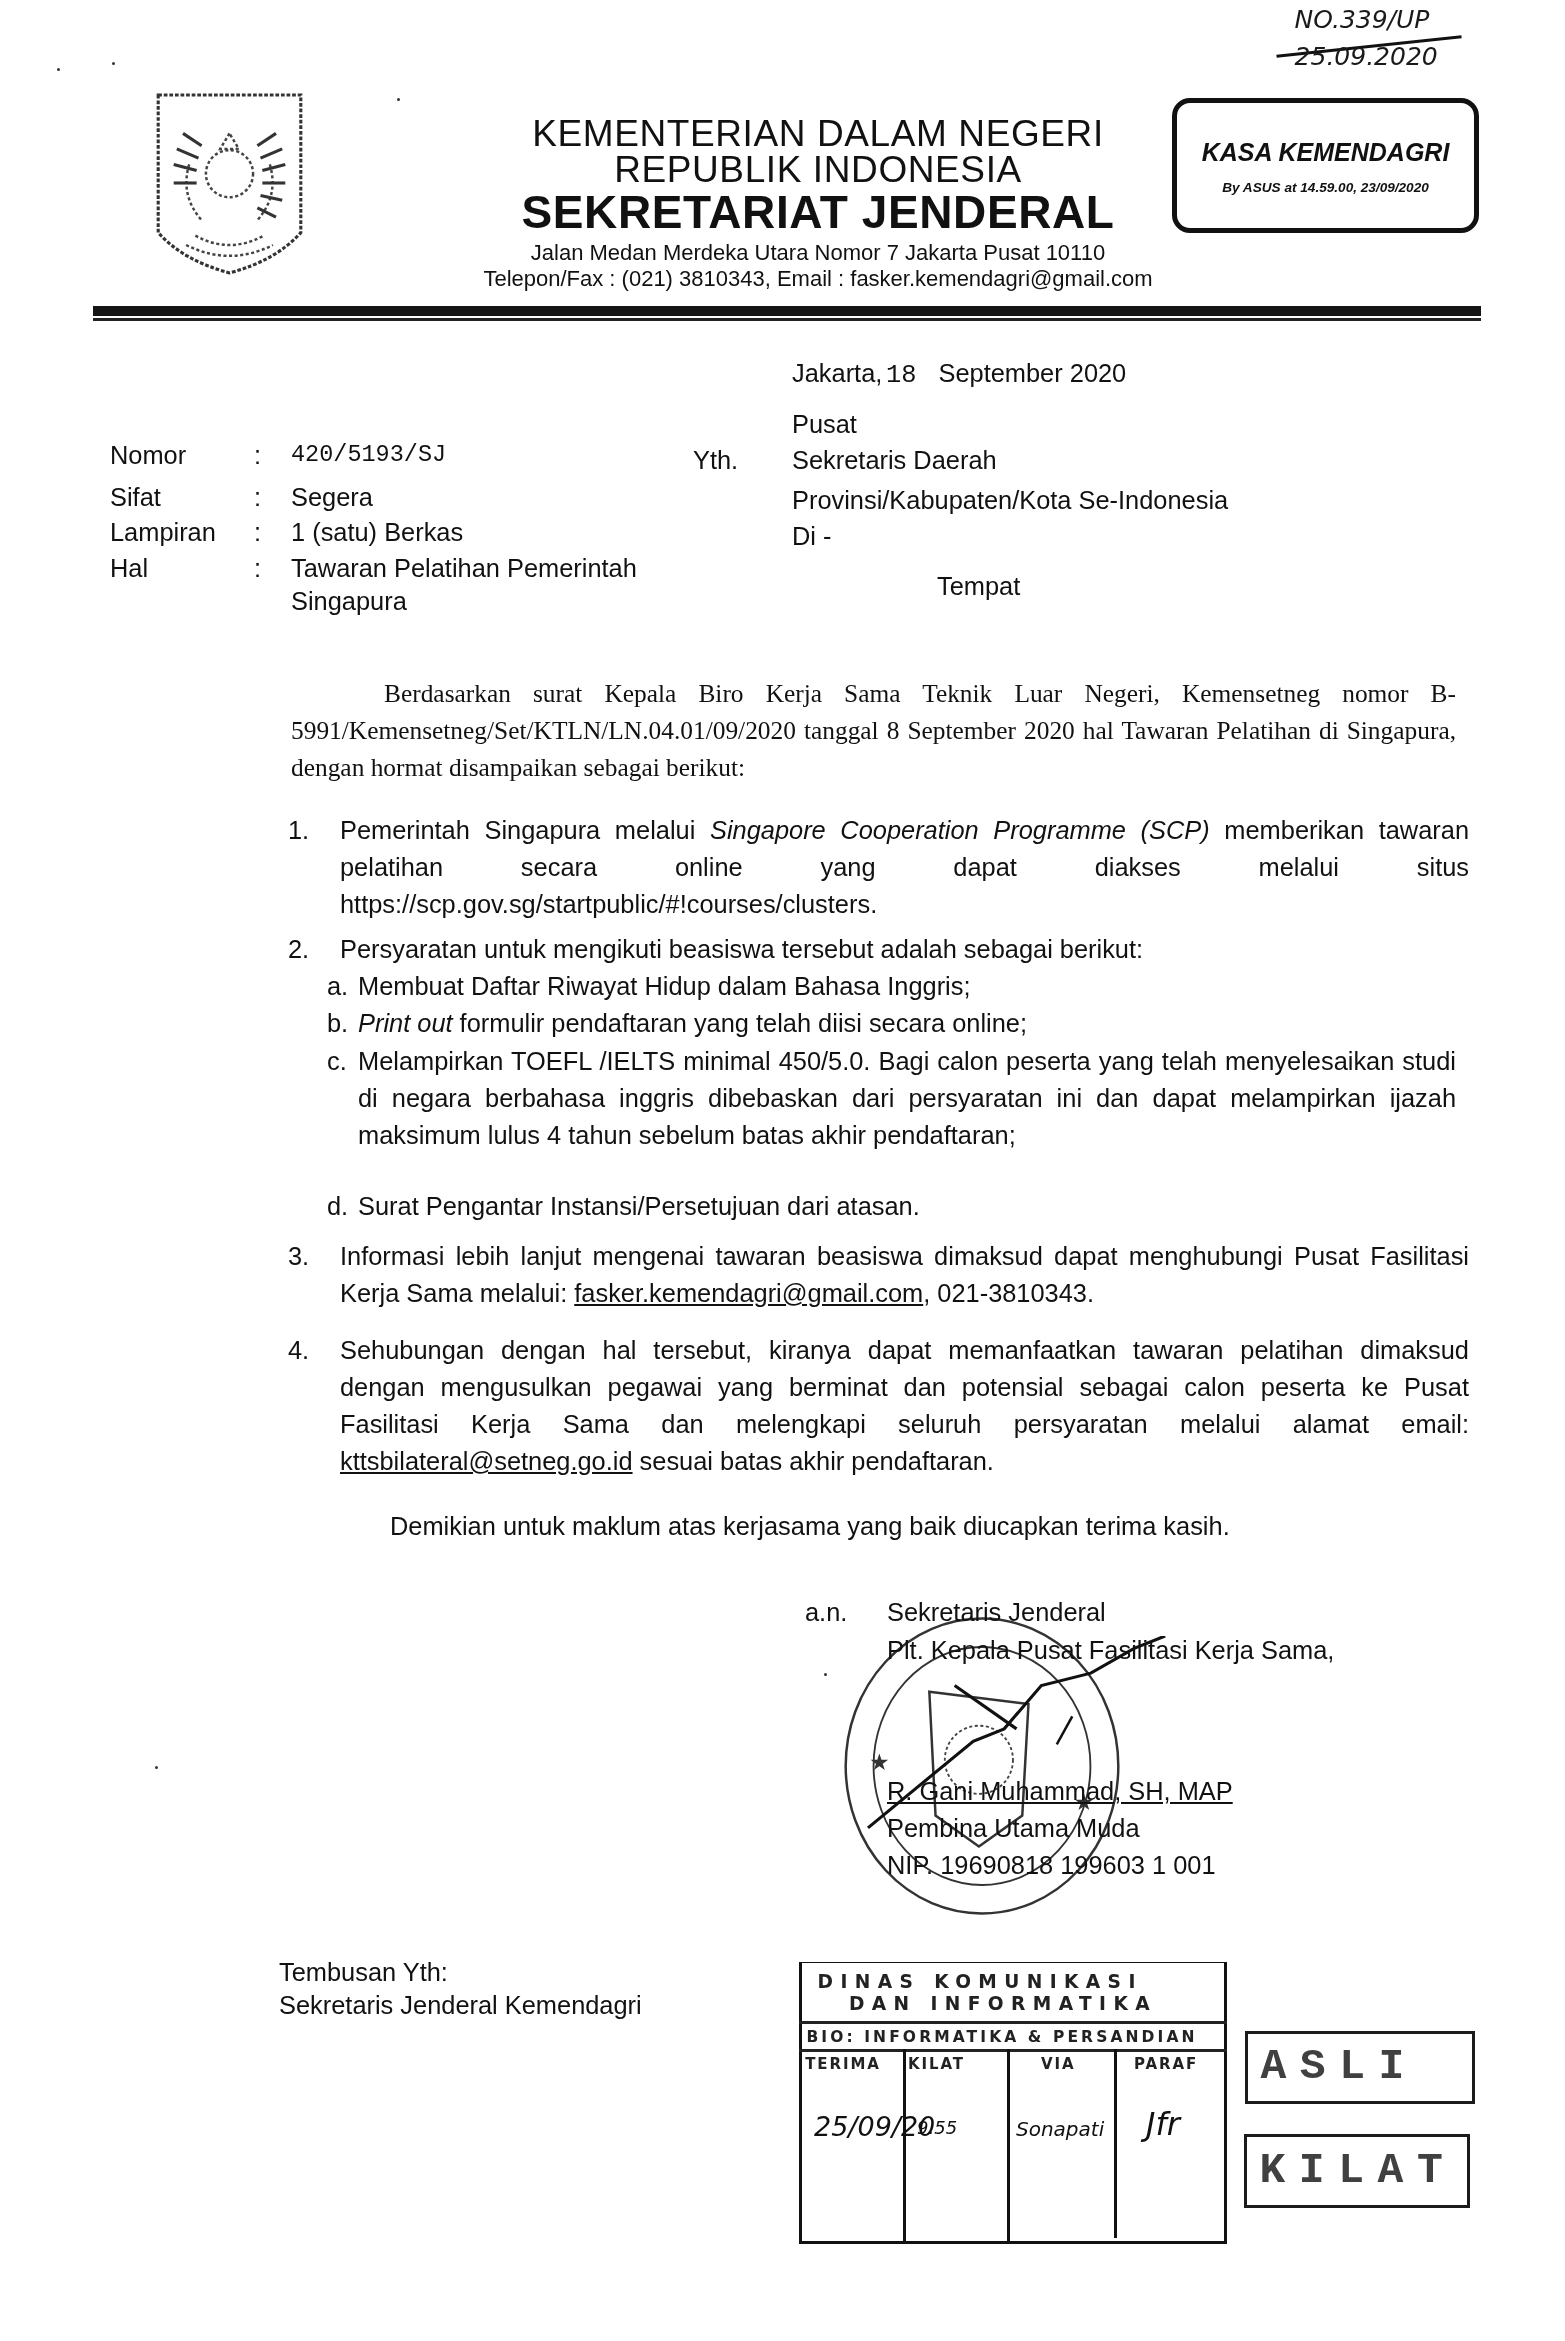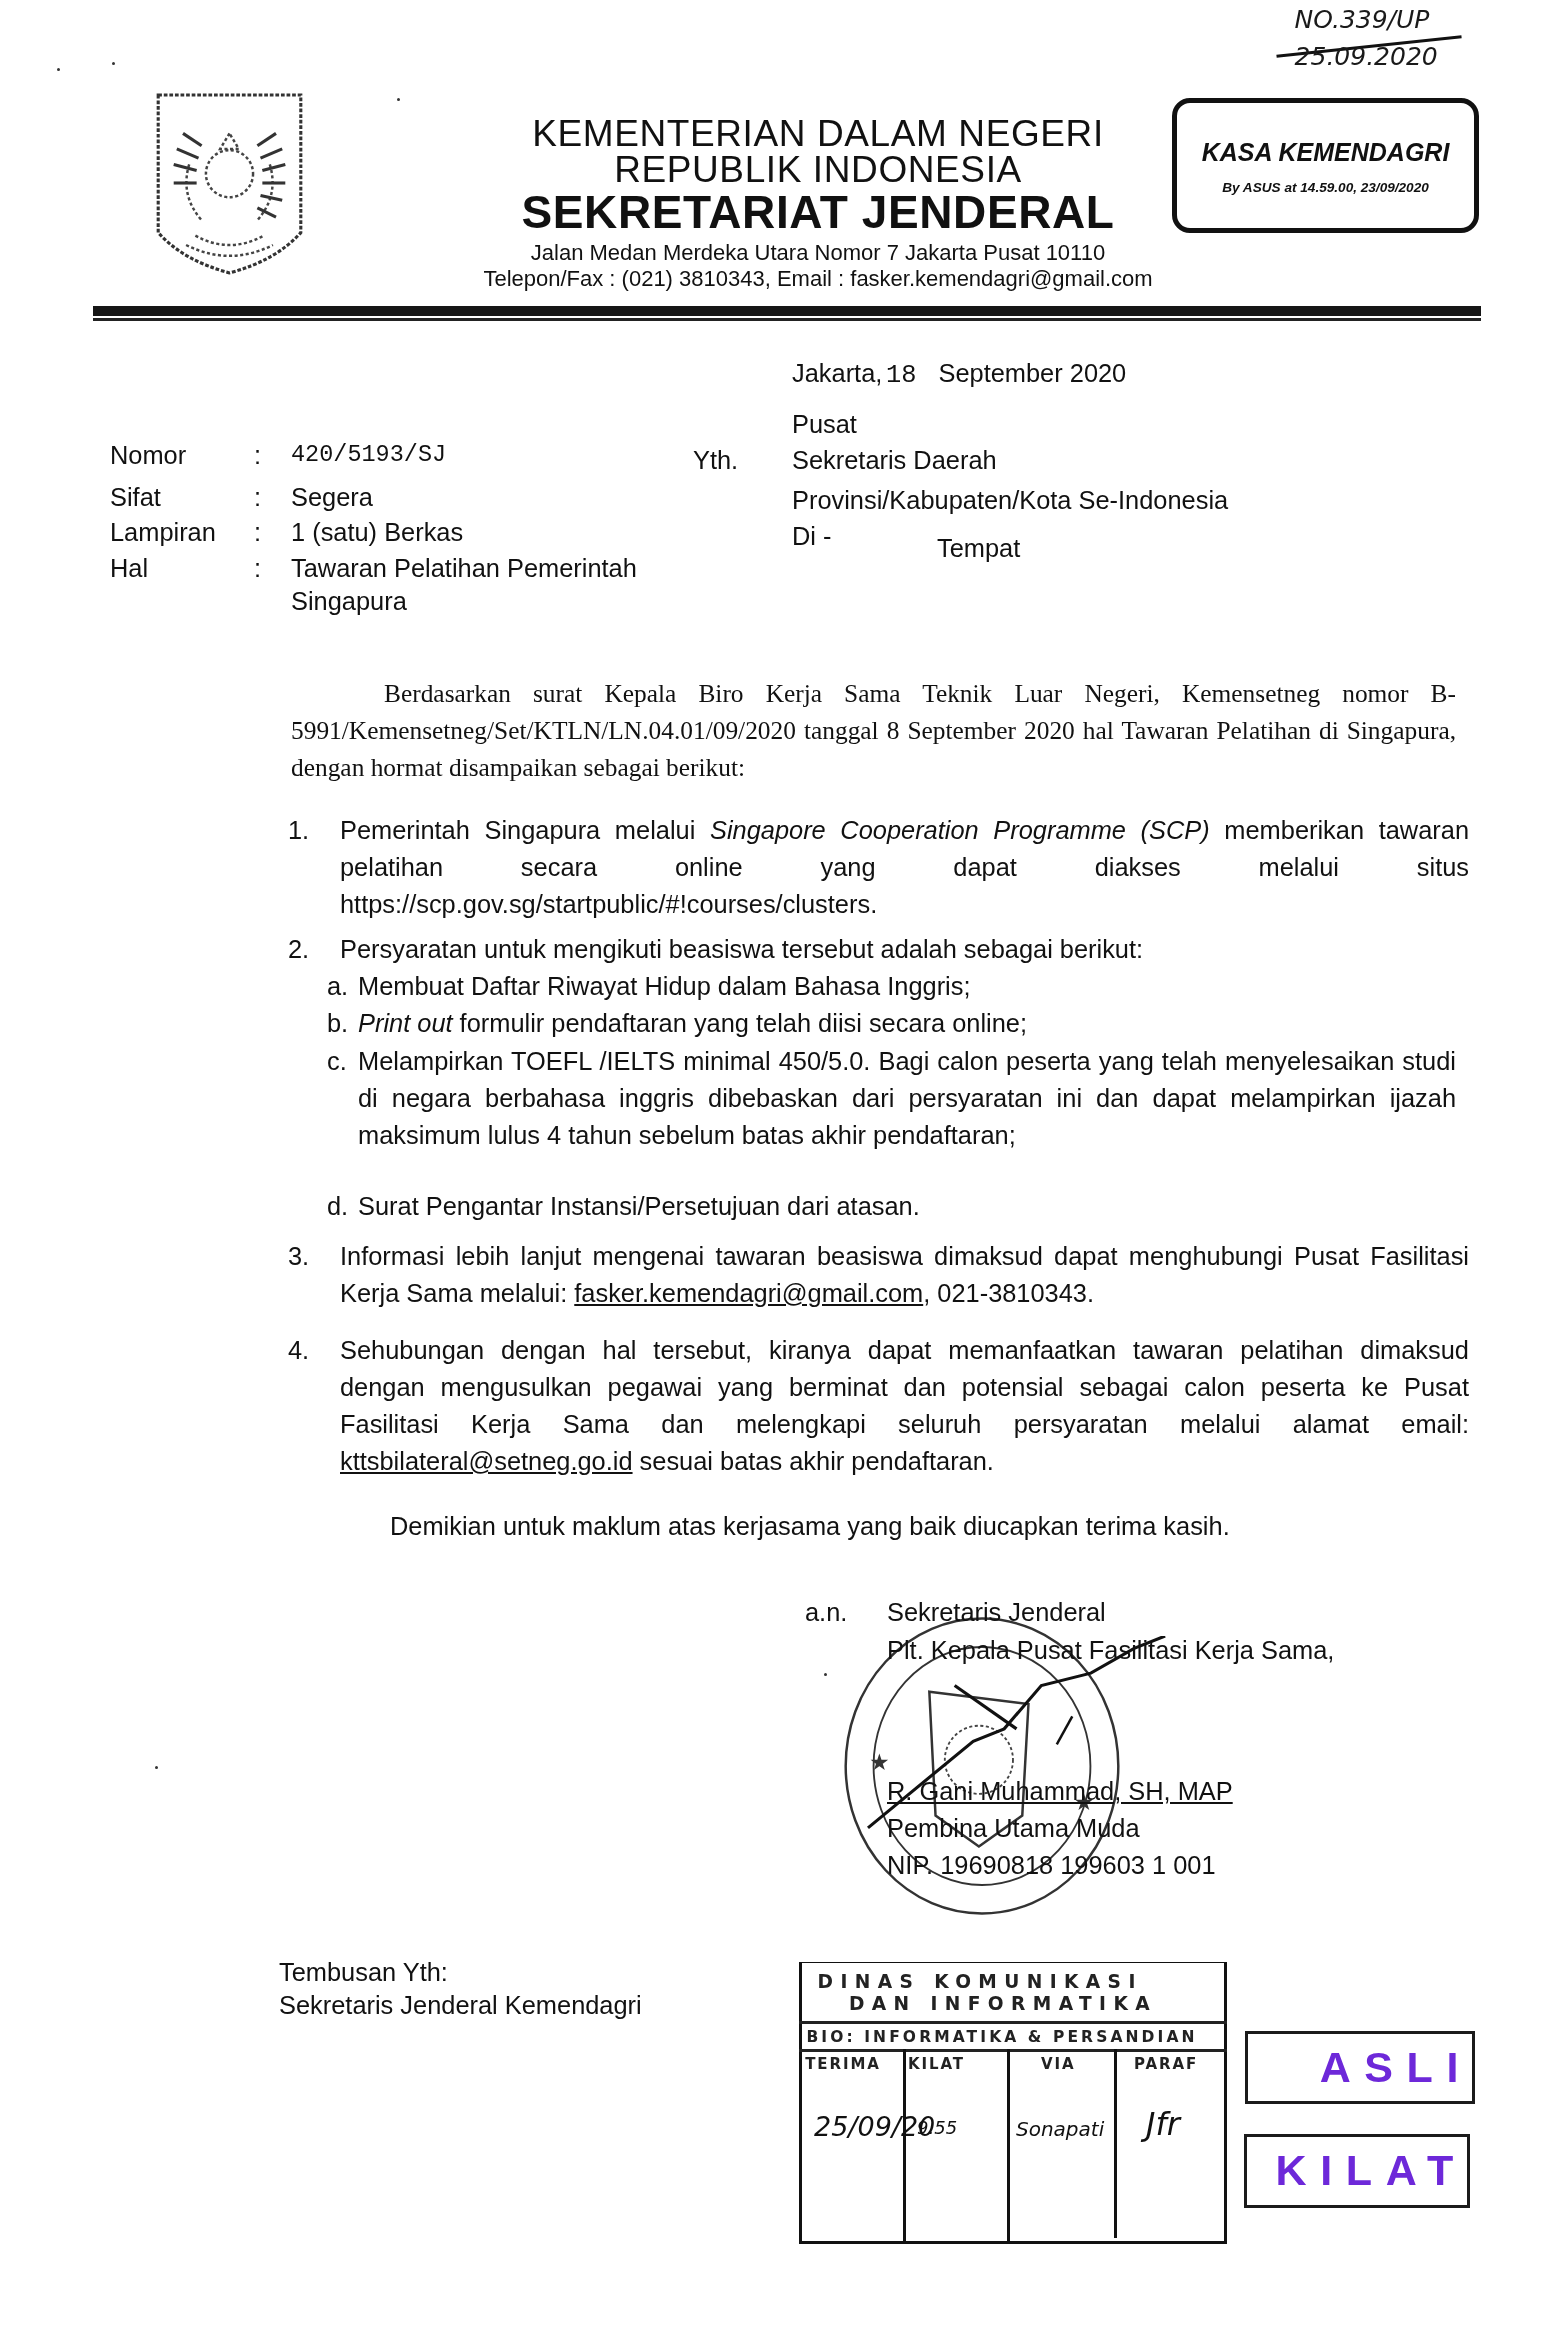--- a/index.html
+++ b/index.html
@@ -44,21 +44,21 @@
   .t40 { font-size: 25.4px; }
   #date-line { left: 792px; top: 359px; }
   #date-place { }
   #date-day { font-family: "Liberation Mono", monospace; margin: 0 22px 0 3.7px; }
 
   #kepada { left: 792px; top: 410px; }
   #yth { left: 761px; top: 446px; transform: translateX(-68px); }
   #recipient-1 { left: 792px; top: 446px; }
   #recipient-2 { left: 792px; top: 486px; }
   #recipient-3 { left: 792px; top: 522px; }
-  #recipient-4 { left: 937px; top: 534px; }
+  #recipient-4 { left: 937px; top: 572px; }
 
   
   .meta-label { left: 110px; }
   .meta-colon { left: 254px; }
   .meta-val { left: 291px; }
   .row-nomor { top: 441px; }
   .row-sifat { top: 483px; }
   .row-lampiran { top: 518px; }
   .row-hal { top: 554px; }
   .row-hal2 { top: 587px; }
@@ -117,22 +117,22 @@
   #rs-h-paraf { left: 335px; }
   .rs-hand { position: absolute; font-family: "DejaVu Sans", sans-serif; font-style: italic; color: #111; }
   #rs-v-terima { left: 15px; top: 149px; font-size: 27px; }
   #rs-v-pukul { left: 118px; top: 155px; font-size: 18px; }
   #rs-v-via { left: 217px; top: 155px; font-size: 20px; }
   #rs-v-paraf { left: 347px; top: 143px; font-size: 32px; }
 
   
   .big-stamp {
     position: absolute; border: 3.7px solid #1b1b1b; box-sizing: border-box;
-    font-family: Liberation Sans, sans-serif; font-weight: bold; color: #6d28d9;
-    text-align: right; letter-spacing: 13.6px;
+    font-family: Liberation Mono, monospace; font-weight: bold; color: #404040;
+    text-align: left; letter-spacing: 13.6px;
   }
   #asli-stamp { left: 1245px; top: 2031px; width: 230px; height: 73px; font-size: 43px; line-height: 66px; padding-left: 12.4px; }
   #kilat-stamp { left: 1244px; top: 2134px; width: 226px; height: 74px; font-size: 43px; line-height: 67px; padding-left: 12.4px; }
 
   .speck { position: absolute; width: 3.1px; height: 3.1px; background: #333; border-radius: 50%; }
 </style>
 </head>
 <body>
 
 <div id="hand-note" class="abs">

